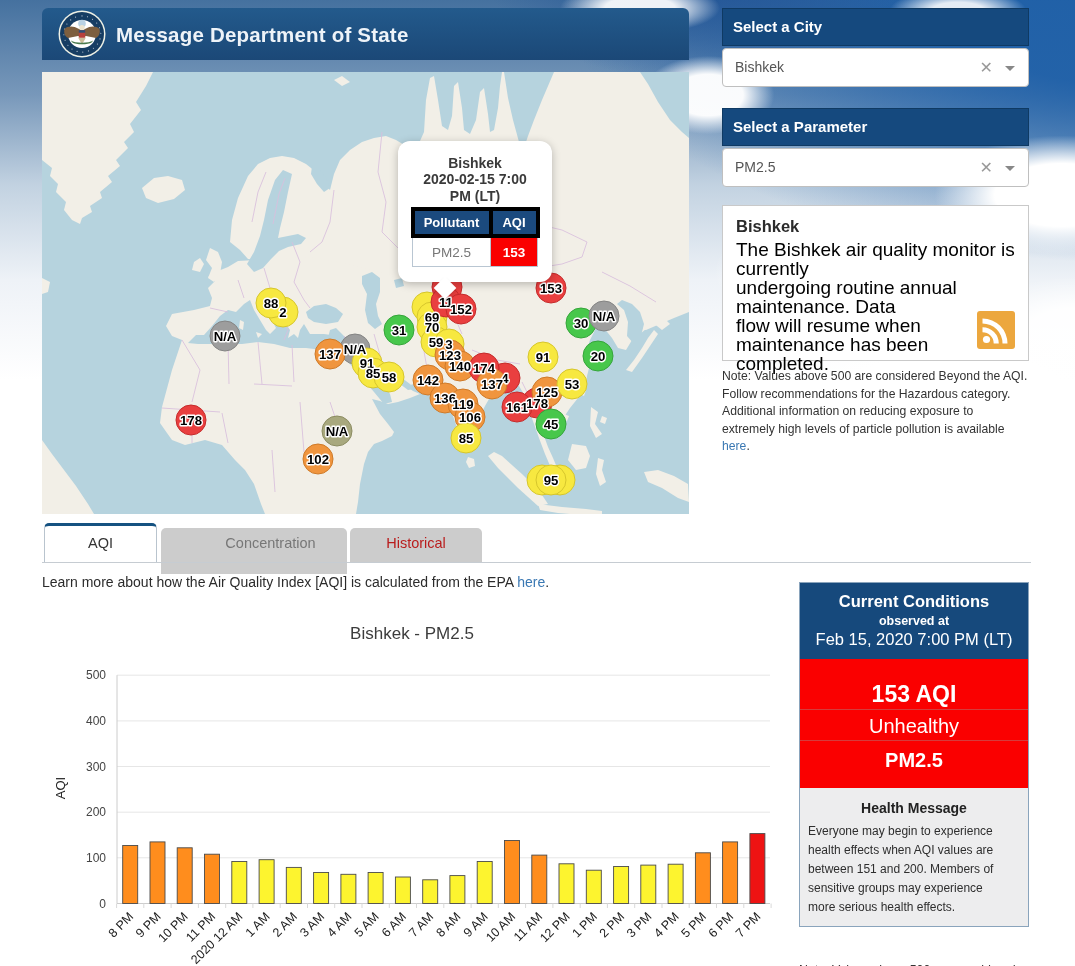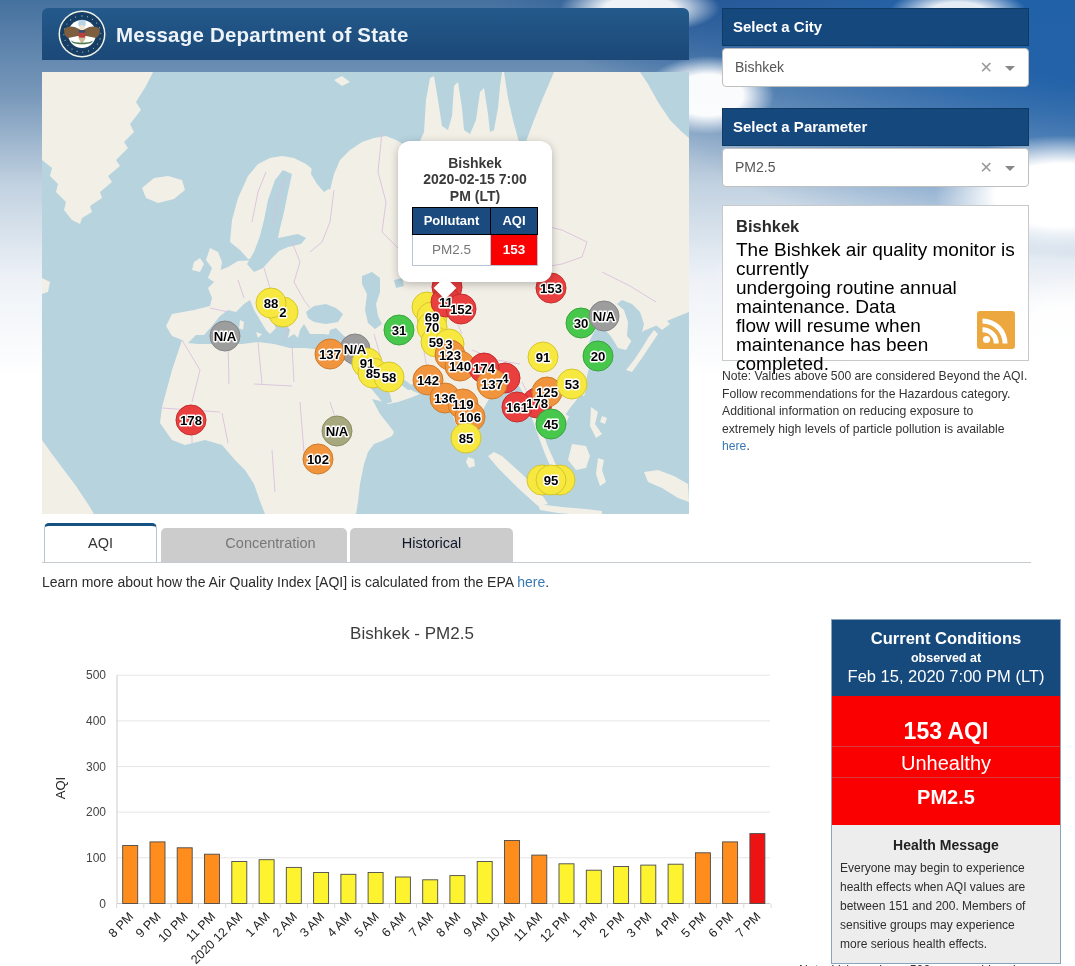--- a/index.html
+++ b/index.html
@@ -19,42 +19,42 @@
  linear-gradient(to bottom, #45719f 0px, #7898ba 95px, #c2d2e1 185px, #eef2f7 280px, #ffffff 380px);
 }
 #hdr { position:absolute; left:42px; top:8px; width:647px; height:52px; background:linear-gradient(to bottom,#235a8c,#1b4877); border-radius:6px 6px 0 0; }
 #hdr .seal { position:absolute; left:16px; top:2px; }
 #hdr .t { position:absolute; left:74px; top:15px; font-size:20.5px; font-weight:bold; color:#eef3f8; letter-spacing:0.2px; }
 #map { position:absolute; left:42px; top:72px; width:647px; height:442px; }
 #popup { position:absolute; left:356px; top:69px; width:154px; height:141px; background:#fff; border-radius:12px; box-shadow:0 2px 8px rgba(0,0,0,.25); }
 #popup .tail { position:absolute; left:39px; top:139px; width:16px; height:16px; background:#fff; transform:rotate(45deg); box-shadow:2px 2px 4px rgba(0,0,0,.15); }
 #popup .ttl { margin-top:14px; text-align:center; font-size:14px; font-weight:bold; color:#3a3a3a; line-height:16.3px; }
 #popup table { border-collapse:collapse; margin:3px auto 0; }
-#popup th { background:#1b4a7e; color:#fff; font-size:13px; font-weight:bold; padding:0; height:27px; border:1px solid #000000; }
+#popup th { background:#1b4a7e; color:#fff; font-size:13px; font-weight:bold; padding:0; height:27px; border:4px solid #000000; }
 #popup td { font-size:13.5px; text-align:center; height:31px; border:1px solid #b9c6d2; }
 #tabs { position:absolute; left:44px; top:523px; }
 .tab { position:absolute; height:35px; font-size:14.5px; text-align:center; line-height:34px; border-radius:5px 5px 0 0; }
 #tab1 { left:0; top:0; width:113px; height:39px; line-height:35px; background:#fff; color:#333; border:1px solid #b9c4ce; border-top:3px solid #155281; border-bottom:none; }
-#tab2 { left:117px; top:5px; width:186px; height:34px; line-height:31px; background:#ccc; color:#777;padding-left:33px; }
-#tab3 { left:306px; top:5px; width:163px; height:34px; line-height:31px; background:#ccc; color:#0f172a; }
+#tab2 { left:117px; top:5px; width:186px; height:46px; line-height:31px; background:#ccc; color:#777;padding-left:33px; }
+#tab3 { left:306px; top:5px; width:132px; height:34px; line-height:31px; background:#ccc; color:#b91c1c; }
 #tabline { position:absolute; left:42px; top:562px; width:989px; height:1px; background:#c6ccd2; }
 #learn { position:absolute; left:42px; top:574px; font-size:14px; color:#2b2b2b; }
 #learn a { color:#3a78b3; text-decoration:none; }
 #chart { position:absolute; left:42px; top:612px; }
 .sideHdr { position:absolute; left:722px; width:307px; height:38px; background:#15497e; border:1px solid #0f3a63; color:#fff; font-weight:bold; font-size:15px; line-height:36px; padding-left:10px; }
 .dd { position:absolute; left:722px; width:307px; height:39px; background:#fff; border:1px solid #bfbfbf; border-radius:4px; font-size:14px; color:#555; line-height:36px; padding-left:12px; }
 .dd .x { position:absolute; right:35px; top:1px; color:#999; font-size:16px; }
 .dd .car { position:absolute; right:13px; top:17px; width:0; height:0; border-left:5px solid transparent; border-right:5px solid transparent; border-top:5.5px solid #888; }
 #info { position:absolute; left:722px; top:205px; width:307px; height:156px; background:#fff; border:1px solid #c9c9c9; padding:11px 13px; }
 #info h3 { font-size:16.5px; color:#2b2b2b; margin-bottom:4px; }
 #info p { font-size:19px; color:#000000; line-height:19px; }
 #info .rss { position:absolute; right:13px; bottom:11px; }
 #note { position:absolute; left:722px; top:368px; width:330px; font-size:12.2px; color:#333; line-height:17.6px; }
 #note a { color:#3a78b3; text-decoration:none; }
-#cc { position:absolute; left:799px; top:619px; width:230px; height:345px; border:1px solid #8aa4bc; background:#ededee;margin-left:32px; }
+#cc { position:absolute; left:799px; top:582px; width:230px; height:345px; border:1px solid #8aa4bc; background:#ededee; }
 #cc .hd { background:#16497c; color:#fff; text-align:center; height:76px; padding-top:9px; }
 #cc .hd .l1 { font-size:16.5px; font-weight:bold; }
 #cc .hd .l2 { font-size:12.5px; font-weight:bold; margin-top:3px; }
 #cc .hd .l3 { font-size:16.5px; font-weight:normal; margin-top:2px; }
 #cc .red { background:#fa0000; color:#fff; text-align:center; height:129px; }
 #cc .red .a { font-size:23px; font-weight:bold; padding-top:22px; height:51px; border-bottom:1px solid #d53c3c; }
 #cc .red .b { font-size:20px; font-weight:normal; padding-top:5px; height:31px; border-bottom:1px solid #d53c3c; }
 #cc .red .c { font-size:20px; font-weight:bold; padding-top:8px; }
 #cc .hm { text-align:center; }
 #cc .hm h4 { font-size:14px; color:#222; margin-top:12px; }

